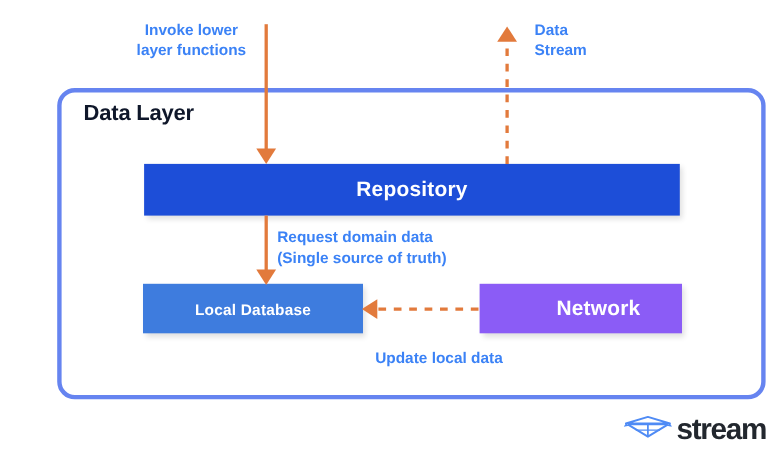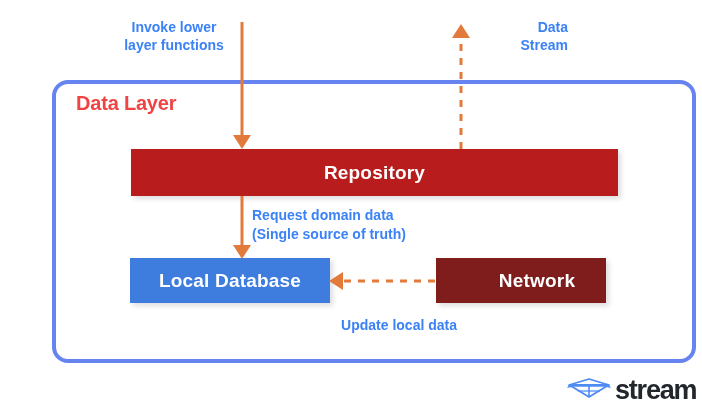--- a/index.html
+++ b/index.html
@@ -31,21 +31,21 @@
     border: 4px solid #6684F0;
     border-radius: 16px;
     background: transparent;
   }
   .layer-title {
     position: absolute;
     left: 52px;
     top: 92px;
     font-size: 20px;
     font-weight: bold;
-    color: #ef4444;
+    color: #0f172a;
     letter-spacing: -0.2px;
     white-space: nowrap;
   }
 
   
   .node {
     position: absolute;
     box-sizing: border-box;
     display: flex;
     align-items: center;
@@ -54,37 +54,37 @@
     font-weight: bold;
     letter-spacing: 0.2px;
     box-shadow: 3px 3px 5px rgba(0,0,0,0.13);
     white-space: nowrap;
   }
   .node-repository {
     left: 107px;
     top: 149px;
     width: 487px;
     height: 47px;
-    background: #b91c1c;
+    background: #1d4ed8;
     font-size: 19px;
   }
   .node-local-db {
     left: 106px;
     top: 258px;
     width: 200px;
     height: 45px;
     background: #3E7CDE;
-    font-size: 19px;
+    font-size: 14px;
   }
   .node-network {
     left: 412px;
     top: 258px;
-    width: 170px;
+    width: 184px;
     height: 45px;
-    background: #7f1d1d;
+    background: #8b5cf6;
     font-size: 19px;
     padding-left: 32px;
   }
 
   
   .label {
     position: absolute;
     color: #3B82F6;
     font-size: 14px;
     font-weight: bold;
@@ -94,21 +94,21 @@
   .label-invoke {
     left: 88px;
     top: 18px;
     width: 124px;
     text-align: center;
   }
   .label-datastream {
     left: 462px;
     top: 18px;
     width: 82px;
-    text-align: right;
+    text-align: left;
   }
   .label-request {
     left: 228px;
     top: 206px;
     width: 200px;
     text-align: left;
     line-height: 19px;
   }
   .label-update {
     left: 281px;

